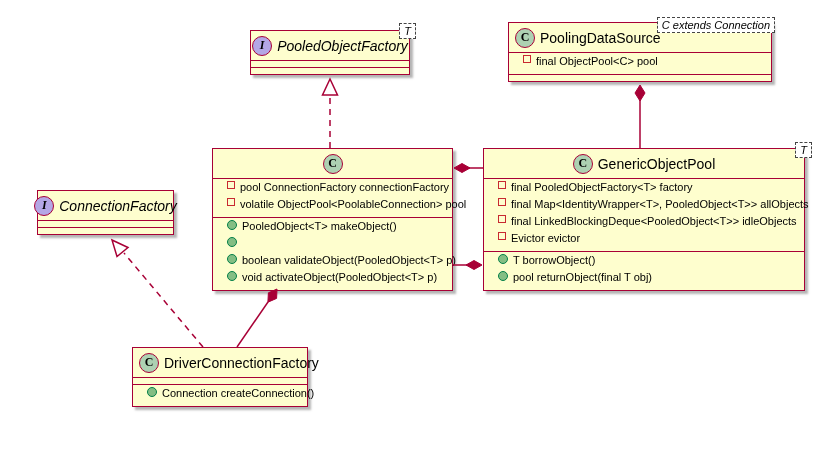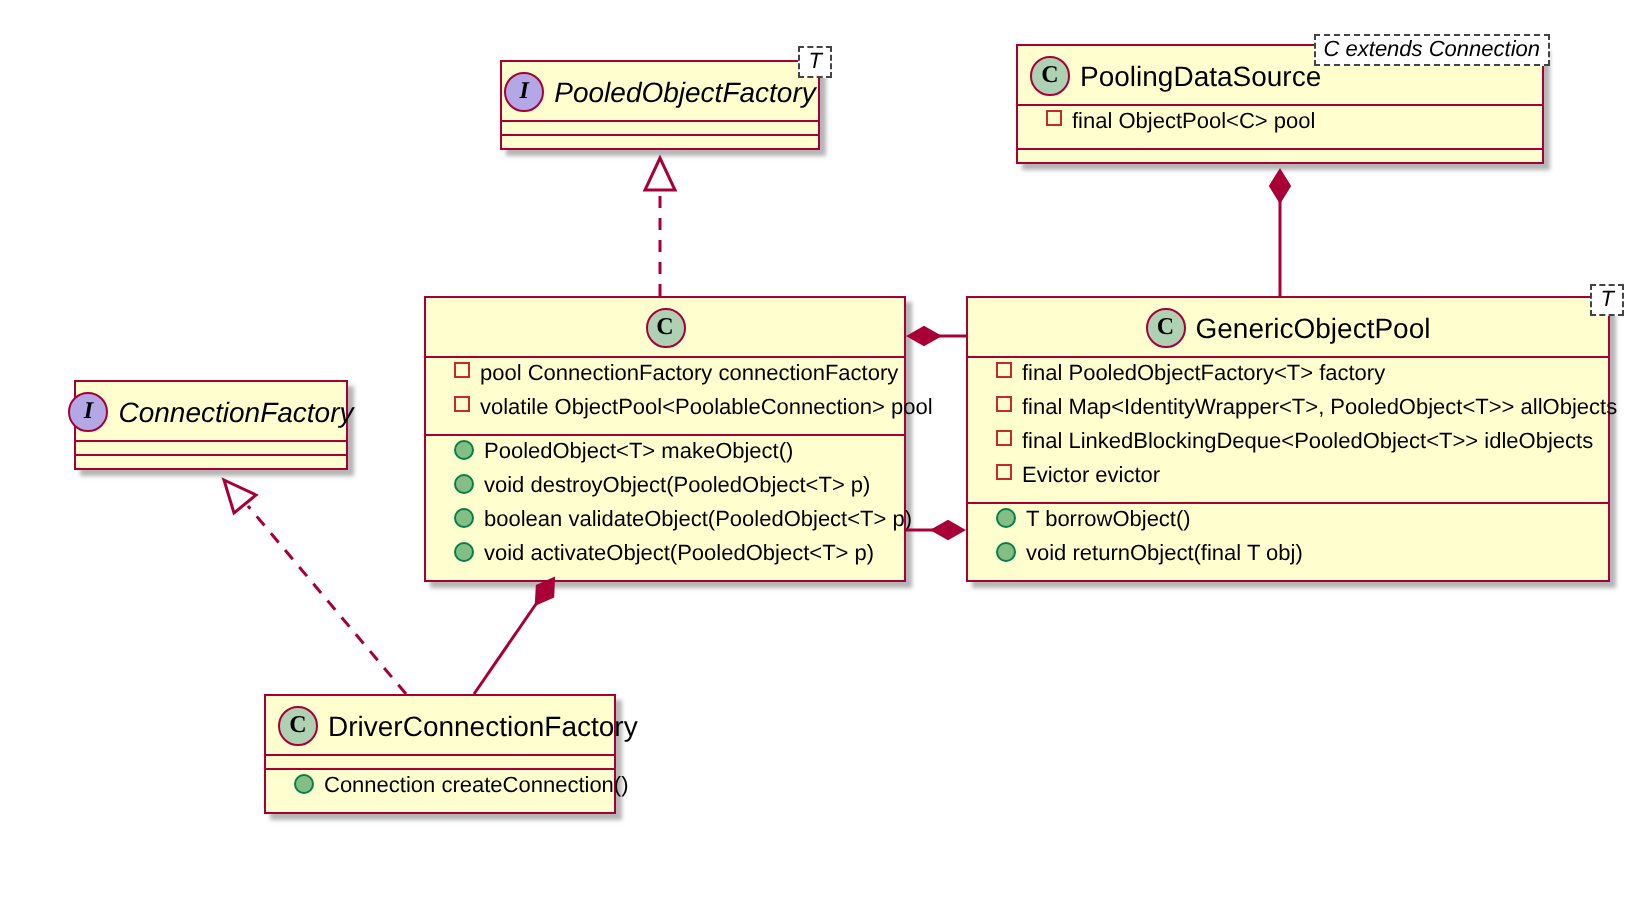--- a/index.html
+++ b/index.html
@@ -104,21 +104,20 @@
         <span>volatile ObjectPool&lt;PoolableConnection&gt; pool</span>
       </div>
     </div>
     <div class="compartment">
       <div class="member">
         <span class="dot"></span>
         <span>PooledObject&lt;T&gt; makeObject()</span>
       </div>
       <div class="member">
         <span class="dot"></span>
-        <span>void destroyObject(PooledObject&lt;T&gt; p)</span>
       </div>
       <div class="member">
         <span class="dot"></span>
         <span>boolean validateObject(PooledObject&lt;T&gt; p)</span>
       </div>
       <div class="member">
         <span class="dot"></span>
         <span>void activateObject(PooledObject&lt;T&gt; p)</span>
       </div>
     </div>
@@ -148,21 +147,21 @@
         <span>Evictor evictor</span>
       </div>
     </div>
     <div class="compartment">
       <div class="member">
         <span class="dot"></span>
         <span>T borrowObject()</span>
       </div>
       <div class="member">
         <span class="dot"></span>
-        <span>void returnObject(final T obj)</span>
+        <span>pool returnObject(final T obj)</span>
       </div>
     </div>
   </div>
 
   <div class="uml-box" style="left:37px; top:190px; width:137px;">
     <div class="uml-header">
       <span class="circ iface">I</span>
       <span class="uml-title italic">ConnectionFactory</span>
     </div>
     <div class="compartment empty"></div>

